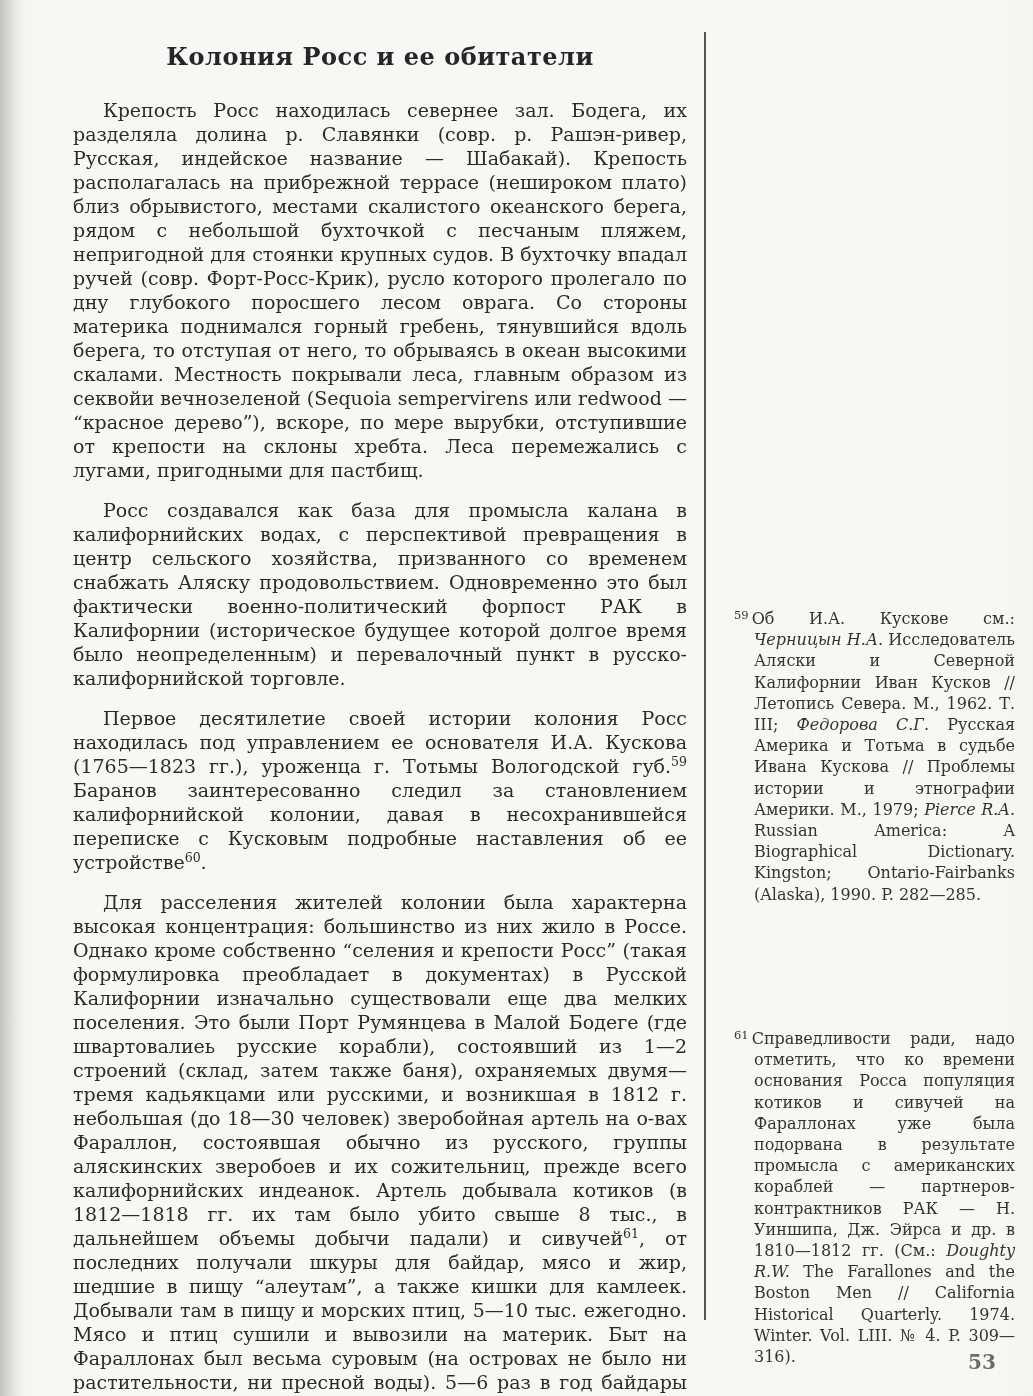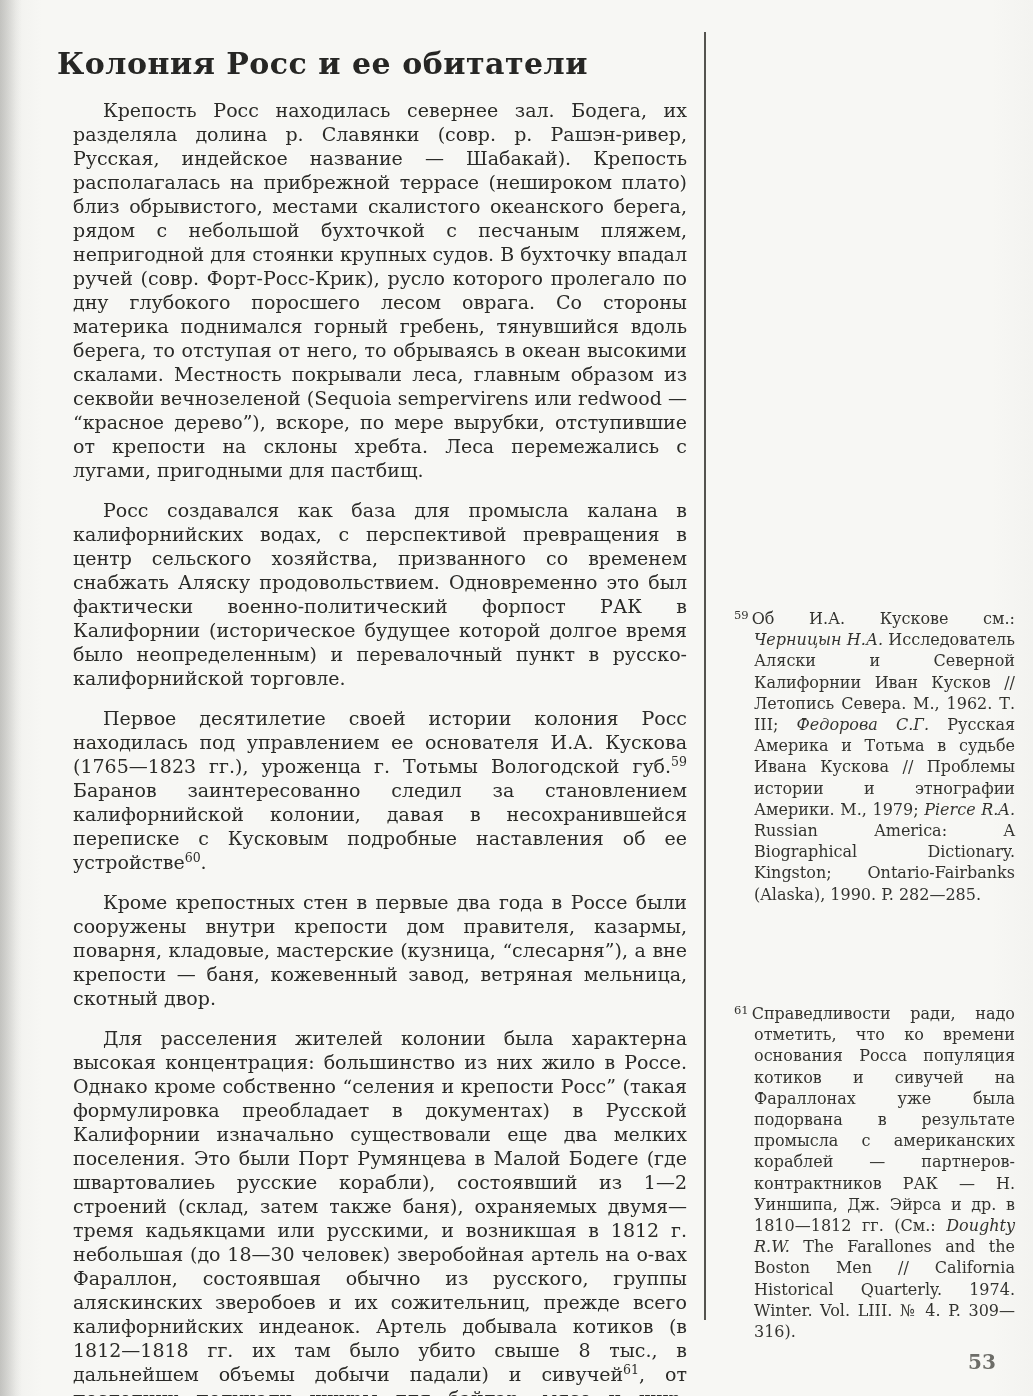--- a/index.html
+++ b/index.html
@@ -12,21 +12,22 @@
     color: #2b2b28;
     font-family: "DejaVu Serif", serif;
   }
   .gutter-shadow {
     position: absolute; left: 0; top: 0; width: 22px; height: 100%;
     background: linear-gradient(90deg, rgba(90,90,85,0.22), rgba(90,90,85,0));
     pointer-events: none;
   }
   .title {
     position: absolute; left: 57px; top: 26px; width: 646px;
-    font-size: 30px; font-weight: 700; letter-spacing: 0.5px;
+    text-align: center;
+    font-size: 24px; font-weight: 700; letter-spacing: 0.5px;
     color: #262624;
   }
   .body-text {
     position: absolute; left: 57px; top: 82px; width: 646px;
     font-size: 19px; line-height: 24px;
     text-align: justify;
   }
   .para { margin: 16px; text-indent: 30px; }
   .fnref {
     font-size: 12.5px; line-height: 0; vertical-align: 7px;
@@ -35,42 +36,41 @@
     position: absolute; left: 704px; top: 32px; width: 2px; height: 1288px;
     background: #55544f;
   }
   .fn-col-block {
     position: absolute; left: 734px; width: 281px;
     font-size: 16px; line-height: 21.2px;
     text-align: justify;
     color: #33332f;
   }
   .fn-block-1 { top: 608px; }
-  .fn-block-2 { top: 1003px; }
+  .fn-block-2 { top: 1028px; }
   .footnote { padding-left: 20px; text-indent: -20px; margin: 0; }
   .fn-marker { font-size: 11.5px; line-height: 0; vertical-align: 5px; padding-right: 3px; }
   .footnote i { font-style: italic; }
   .page-number {
     position: absolute; left: 968px; top: 1350px;
     font-size: 20px; color: #6d6d68; font-weight: bold;
   }
 </style>
 </head>
 <body>
 
 <div class="page">
   <div class="gutter-shadow"></div>
 
   <h1 class="title">Колония Росс и ее обитатели</h1>
 
   <div class="body-text">
     <p class="para"><span>Крепость Росс находилась севернее зал. Бодега, их разделяла долина р. Славянки (совр. р. Рашэн-ривер, Русская, индейское название — Шабакай). Крепость располагалась на прибрежной террасе (нешироком плато) близ обрывистого, местами скалистого океанского берега, рядом с небольшой бухточкой с песчаным пляжем, непригодной для стоянки крупных судов. В бухточку впадал ручей (совр. Форт-Росс-Крик), русло которого пролегало по дну глубокого поросшего лесом оврага. Со стороны материка поднимался горный гребень, тянувшийся вдоль берега, то отступая от него, то обрываясь в океан высокими скалами. Местность покрывали леса, главным образом из секвойи вечнозеленой (Sequoia sempervirens или redwood — “красное дерево”), вскоре, по мере вырубки, отступившие от крепости на склоны хребта. Леса перемежались с лугами, пригодными для пастбищ.</span></p>
     <p class="para"><span>Росс создавался как база для промысла калана в калифорнийских водах, с перспективой превращения в центр сельского хозяйства, призванного со временем снабжать Аляску продовольствием. Одновременно это был фактически военно-политический форпост РАК в Калифорнии (историческое будущее которой долгое время было неопределенным) и перевалочный пункт в русско-калифорнийской торговле.</span></p>
     <p class="para"><span>Первое десятилетие своей истории колония Росс находилась под управлением ее основателя И.А. Кускова (1765—1823 гг.), уроженца г. Тотьмы Вологодской губ.</span><sup class="fnref">59</sup><span> Баранов заинтересованно следил за становлением калифорнийской колонии, давая в несохранившейся переписке с Кусковым подробные наставления об ее устройстве</span><sup class="fnref">60</sup><span>.</span></p>
-    <p class="para"><span>Кроме крепостных стен в первые два года в Россе были сооружены внутри крепости дом правителя, казармы, поварня, кладовые, мастерские (кузница, “слесарня”), а вне крепости — баня, кожевенный завод, ветряная мельница, скотный двор.</span></p>
     <p class="para"><span>Для расселения жителей колонии была характерна высокая концентрация: большинство из них жило в Россе. Однако кроме собственно “селения и крепости Росс” (такая формулировка преобладает в документах) в Русской Калифорнии изначально существовали еще два мелких поселения. Это были Порт Румянцева в Малой Бодеге (где швартовалиеь русские корабли), состоявший из 1—2 строений (склад, затем также баня), охраняемых двумя—тремя кадьякцами или русскими, и возникшая в 1812 г. небольшая (до 18—30 человек) зверобойная артель на о-вах Фараллон, состоявшая обычно из русского, группы аляскинских зверобоев и их сожительниц, прежде всего калифорнийских индеанок. Артель добывала котиков (в 1812—1818 гг. их там было убито свыше 8 тыс., в дальнейшем объемы добычи падали) и сивучей</span><sup class="fnref">61</sup><span>, от последних получали шкуры для байдар, мясо и жир, шедшие в пищу “алеутам”, а также кишки для камлеек. Добывали там в пищу и морских птиц, 5—10 тыс. ежегодно. Мясо и птиц сушили и вывозили на материк. Быт на Фараллонах был весьма суровым (на островах не было ни растительности, ни пресной воды). 5—6 раз в год байдары привозили воду и дрова и забирали добычу; люди жили в постройках из земли и камня, зимой запасали дождевую воду, а дрова заменяли сивучьими костями, облитыми жиром.</span></p>
 
   </div>
 
   <div class="column-rule"></div>
 
   <div class="fn-col-block fn-block-1">
     <p class="footnote"><sup class="fn-marker">59</sup><span>Об И.А. Кускове см.: </span><i>Черницын Н.А.</i><span> Исследователь Аляски и Северной Калифорнии Иван Кусков // Летопись Севера. М., 1962. Т. III; </span><i>Федорова С.Г.</i><span> Русская Америка и Тотьма в судьбе Ивана Кускова // Проблемы истории и этнографии Америки. М., 1979; </span><i>Pierce R.A.</i><span> Russian America: A Biographical Dictionary. Kingston; Ontario-Fairbanks (Alaska), 1990. P. 282—285.</span></p>
   </div>
 

